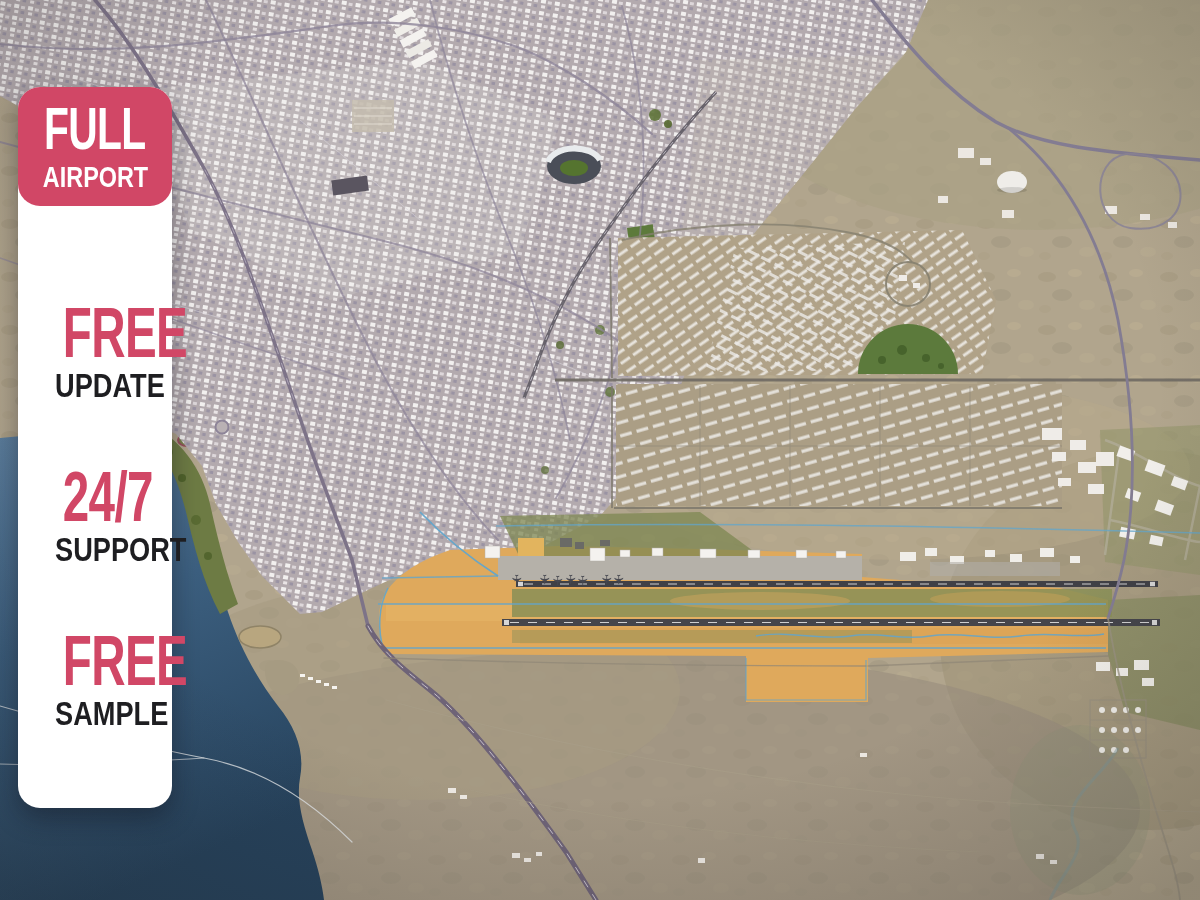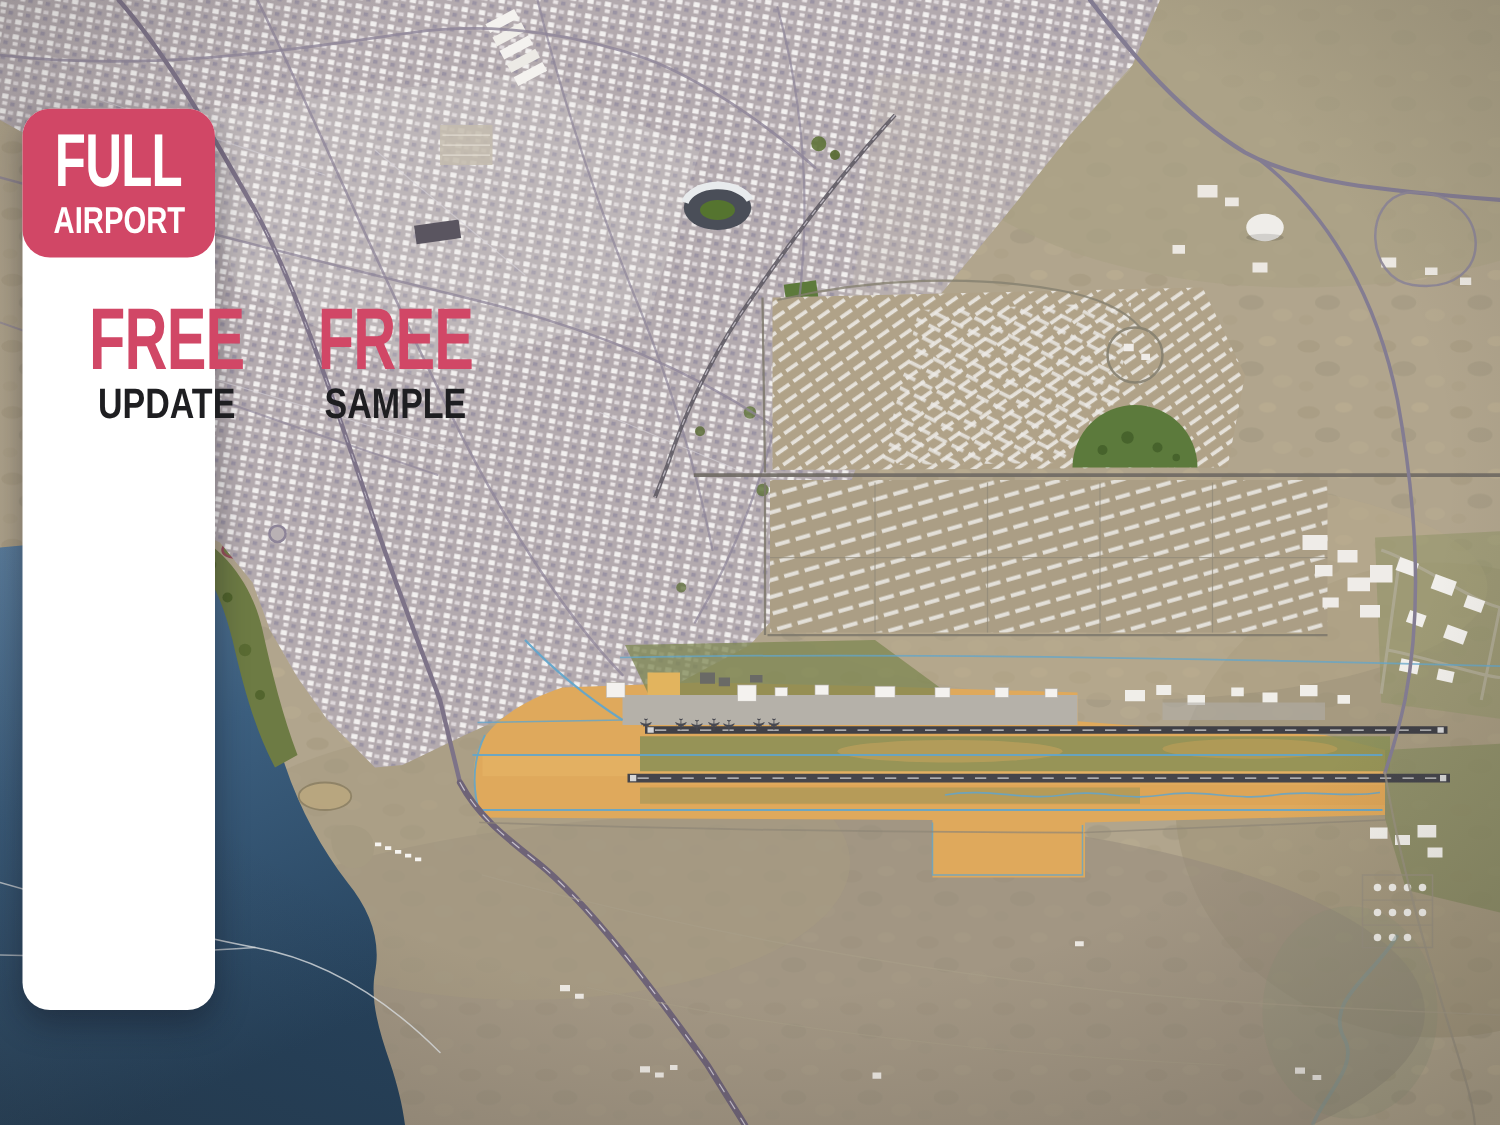--- a/index.html
+++ b/index.html
@@ -13,21 +13,21 @@
     box-shadow:0 10px 26px rgba(15,15,25,.4);}
   .badge{position:absolute;top:0;left:0;right:0;height:119px;
     background:var(--accent,#d14766);border-radius:22px;
     display:flex;flex-direction:column;align-items:center;justify-content:center;
     color:var(--badge-text,#fff);}
   .badge-line1{font-size:60px;font-weight:700;line-height:.92;letter-spacing:-1px;
     transform:scaleX(.68);transform-origin:center;}
   .badge-line2{font-size:30px;font-weight:700;line-height:1;margin-top:6px;
     transform:scaleX(.78);transform-origin:center;}
   .benefits{position:absolute;top:141px;bottom:0;left:0;right:0;
-    display:flex;flex-direction:row;justify-content:space-evenly;
+    display:flex;flex-direction:column;justify-content:space-evenly;
     padding:10px 0 16px;text-align:center;margin-left:24px;}
   .benefit-em{font-size:70px;font-weight:700;line-height:.95;letter-spacing:-1px;
     color:var(--accent,#d14766);transform:scaleX(.68);transform-origin:center;}
   .benefit-label{font-size:34px;font-weight:700;line-height:1;margin-top:1px;
     color:var(--label-dark,#1e1e21);transform:scaleX(.8);transform-origin:center;}
 
   
   .wfill{fill:url(#gWater);}
   .ws1{stop-color:var(--water-light,#5d7f9e);}
   .ws2{stop-color:var(--water,#3c5f7f);}
@@ -350,19 +350,23 @@
   <div class="badge">
     <div class="badge-line1">FULL</div>
     <div class="badge-line2">AIRPORT</div>
   </div>
   <div class="benefits">
     <div class="benefit">
       <div class="benefit-em">FREE</div>
       <div class="benefit-label">UPDATE</div>
     </div>
     <div class="benefit">
+      <div class="benefit-em">24/7</div>
+      <div class="benefit-label">SUPPORT</div>
+    </div>
+    <div class="benefit">
       <div class="benefit-em">FREE</div>
       <div class="benefit-label">SAMPLE</div>
     </div>
   </div>
 </div>
 
 </div>
 
 </body></html>

